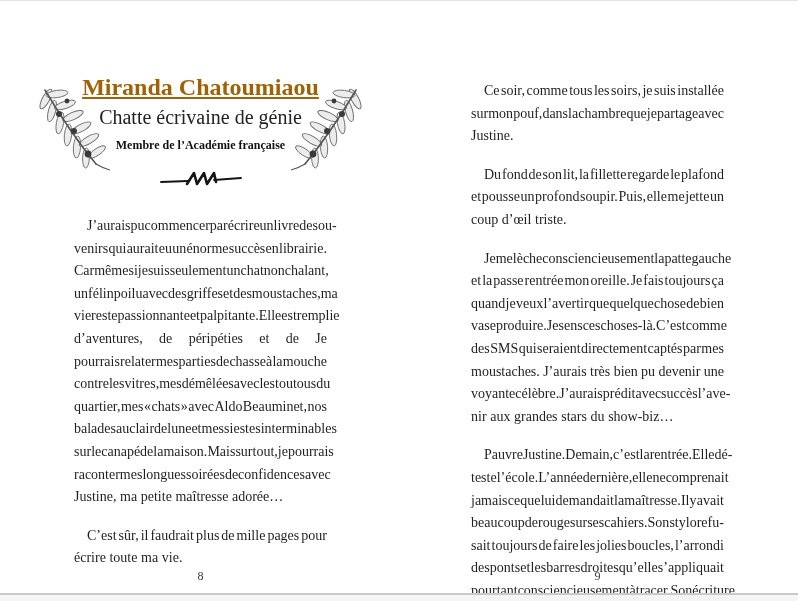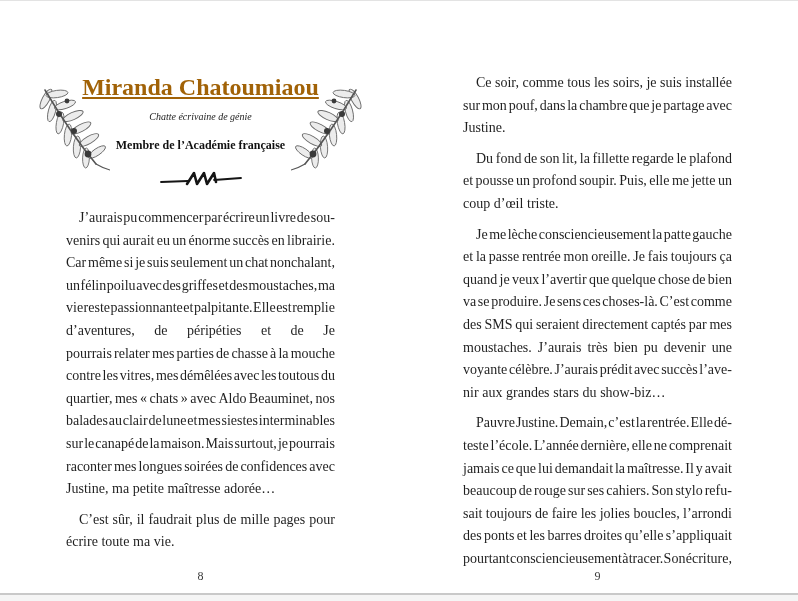--- a/index.html
+++ b/index.html
@@ -13,34 +13,34 @@
   .edge-bottom-line{position:absolute;left:0;top:593px;width:798px;height:2px;background:#c9c9c9;}
   .edge-bottom-fill{position:absolute;left:0;top:595px;width:798px;height:6px;background:#f5f5f5;}
 
   .page{position:absolute;top:0;width:285px;height:601px;}
   #left-page{left:58px;}
   #right-page{left:455px;}
 
   
   .chapter-head{position:absolute;left:0;top:76px;width:285px;text-align:center;}
   .chap-title{font-size:24px;font-weight:bold;line-height:22px;color:#a16207;margin:0;text-decoration:underline;}
-  .chap-subtitle{font-size:10px;font-style:italic;line-height:20px;color:#222;margin:9px 0 0 0;}
+  .chap-subtitle{font-size:20px;line-height:20px;color:#222;margin:9px 0 0 0;}
   .chap-affiliation{font-size:12px;font-weight:bold;line-height:19px;color:#111;margin:9px 0 0 0;}
 
   .branch{position:absolute;top:84px;width:74px;height:98px;}
   .branch.left{left:-22px;}
   .branch.right{left:233px;transform:scaleX(-1);}
 
   .divider{position:absolute;left:100px;top:168px;width:86px;height:22px;}
 
   
   .body-text{position:absolute;width:285px;}
   #left-page .body-text{left:0;top:199px;}
   #right-page .body-text{left:0;top:64px;}
-  .para{margin:8px;}
+  .para{margin:16px;}
   .line{display:flex;justify-content:space-between;line-height:22.6px;font-size:14px;}
   .line span{white-space:pre;}
   .line.end{justify-content:flex-start;gap:0.26em;}
   .line.indent{padding-left:13px;}
 
   .pagenum{position:absolute;left:0;top:569px;width:285px;text-align:center;
            font-size:12px;line-height:14px;color:#3a3a3a;}
 
   svg{display:block;}
 </style>

